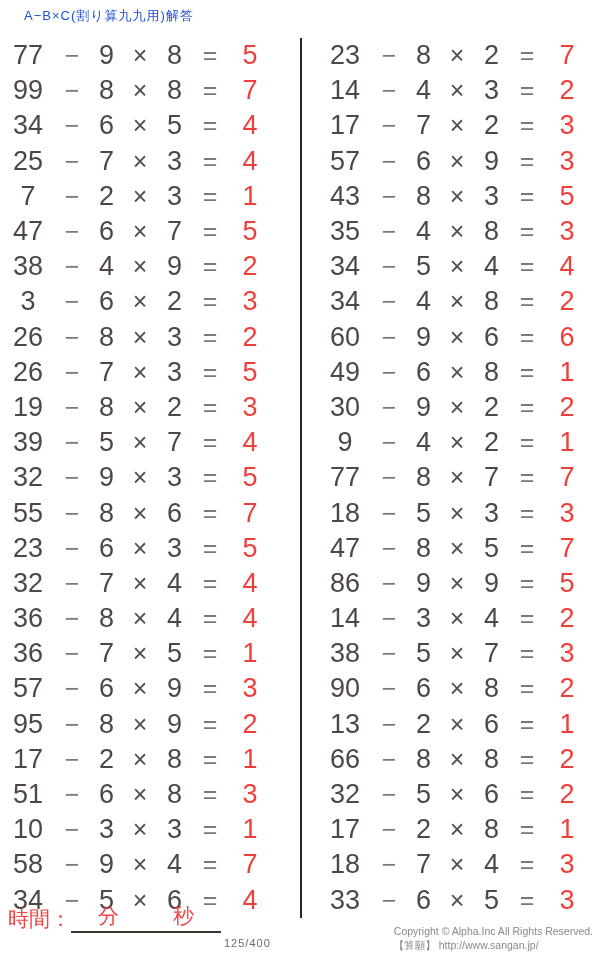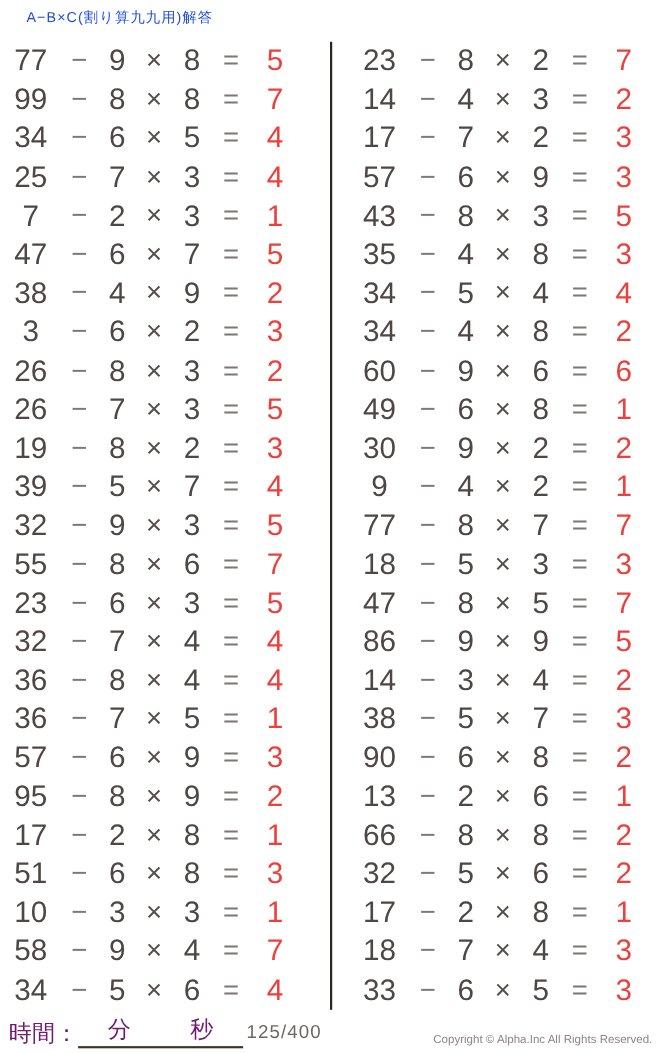--- a/index.html
+++ b/index.html
@@ -28,31 +28,31 @@
   .cell.opm { width:36px; font-size:25px; color:#7e7775; }
   .cell.b   { width:33px; }
   .cell.opx { width:34px; font-size:25px; color:#564e4b; }
   .cell.c   { width:35px; }
   .cell.ope { width:36px; font-size:25px; color:#7e7775; }
   .cell.ans { width:44px; color:#ee3f3a; }
 
   .footer { position:absolute; left:0; bottom:0; width:600px; height:44px; }
 
   .time-block {
-    position:absolute; left:8px; bottom:4px;
-    font-size:21px; color:#701a75; white-space:nowrap;
+    position:absolute; left:8px; bottom:24px;
+    font-size:21px; color:#ef4444; white-space:nowrap;
   }
   .time-underline {
     display:inline-flex; width:150px; justify-content:space-around;
     border-bottom:2px solid #3c3532; vertical-align:bottom;
     padding-bottom:1px;
   }
   .page-indicator {
     position:absolute; left:224px; bottom:8px;
-    font-size:17px; color:#6d6764; letter-spacing:1px;text-align:right;
+    font-size:11px; color:#6d6764; letter-spacing:1px;text-align:right;
   }
   .copyright {
     position:absolute; right:7px; bottom:5px;
     text-align:left; font-size:10.5px; line-height:1.35; color:#8d8784;margin-top:36px;
   }
 </style>
 </head>
 <body>
 
 <div class="page-title">A−B×C(割り算九九用)解答</div>
@@ -565,14 +565,15 @@
 <div class="footer">
   <div class="time-block">
     <span>時間：</span><span class="time-underline">
         <span>分</span>
         <span>秒</span>
       </span>
   </div>
   <div class="page-indicator">125/400</div>
   <div class="copyright">
     <div>Copyright © Alpha.Inc All Rights Reserved.</div>
+    <div>【算願】 http://www.sangan.jp/</div>
   </div>
 </div>
 
 </body></html>

